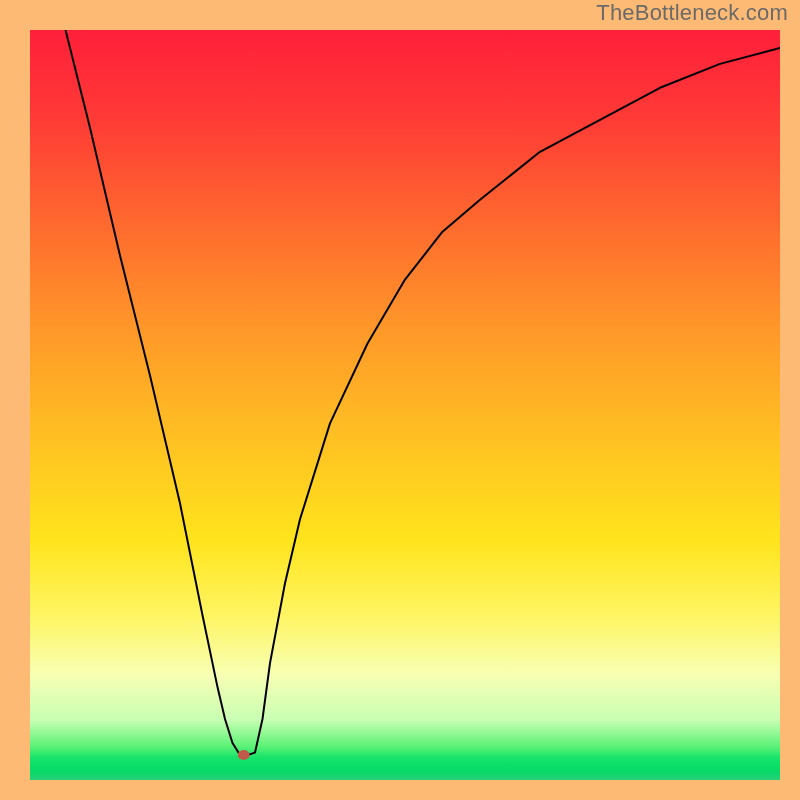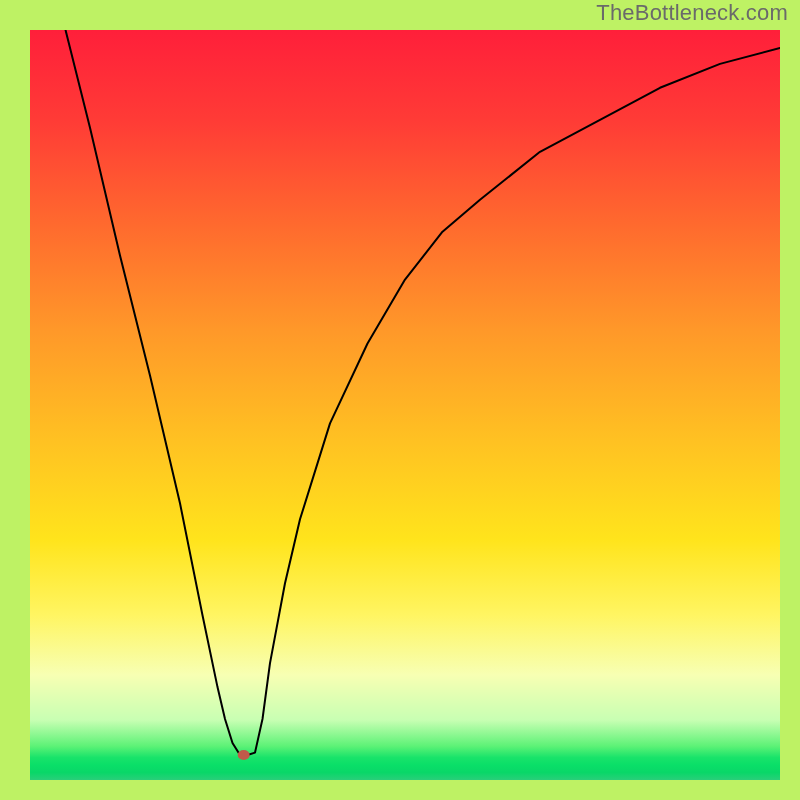--- a/index.html
+++ b/index.html
@@ -8,21 +8,21 @@
     width: 800px;
     height: 800px;
     background: #000;
     font-family: Arial, Helvetica, sans-serif;
     overflow: hidden;
   }
   .frame {
     position: relative;
     width: 800px;
     height: 800px;
-    background: #bef264;
+    background: #fdba74;
   }
   .watermark {
     position: absolute;
     top: 0px;
     right: 12px;
     color: #6a6a6a;
     font-size: 22px;
     font-weight: 500;
     letter-spacing: 0.2px;
     z-index: 3;

